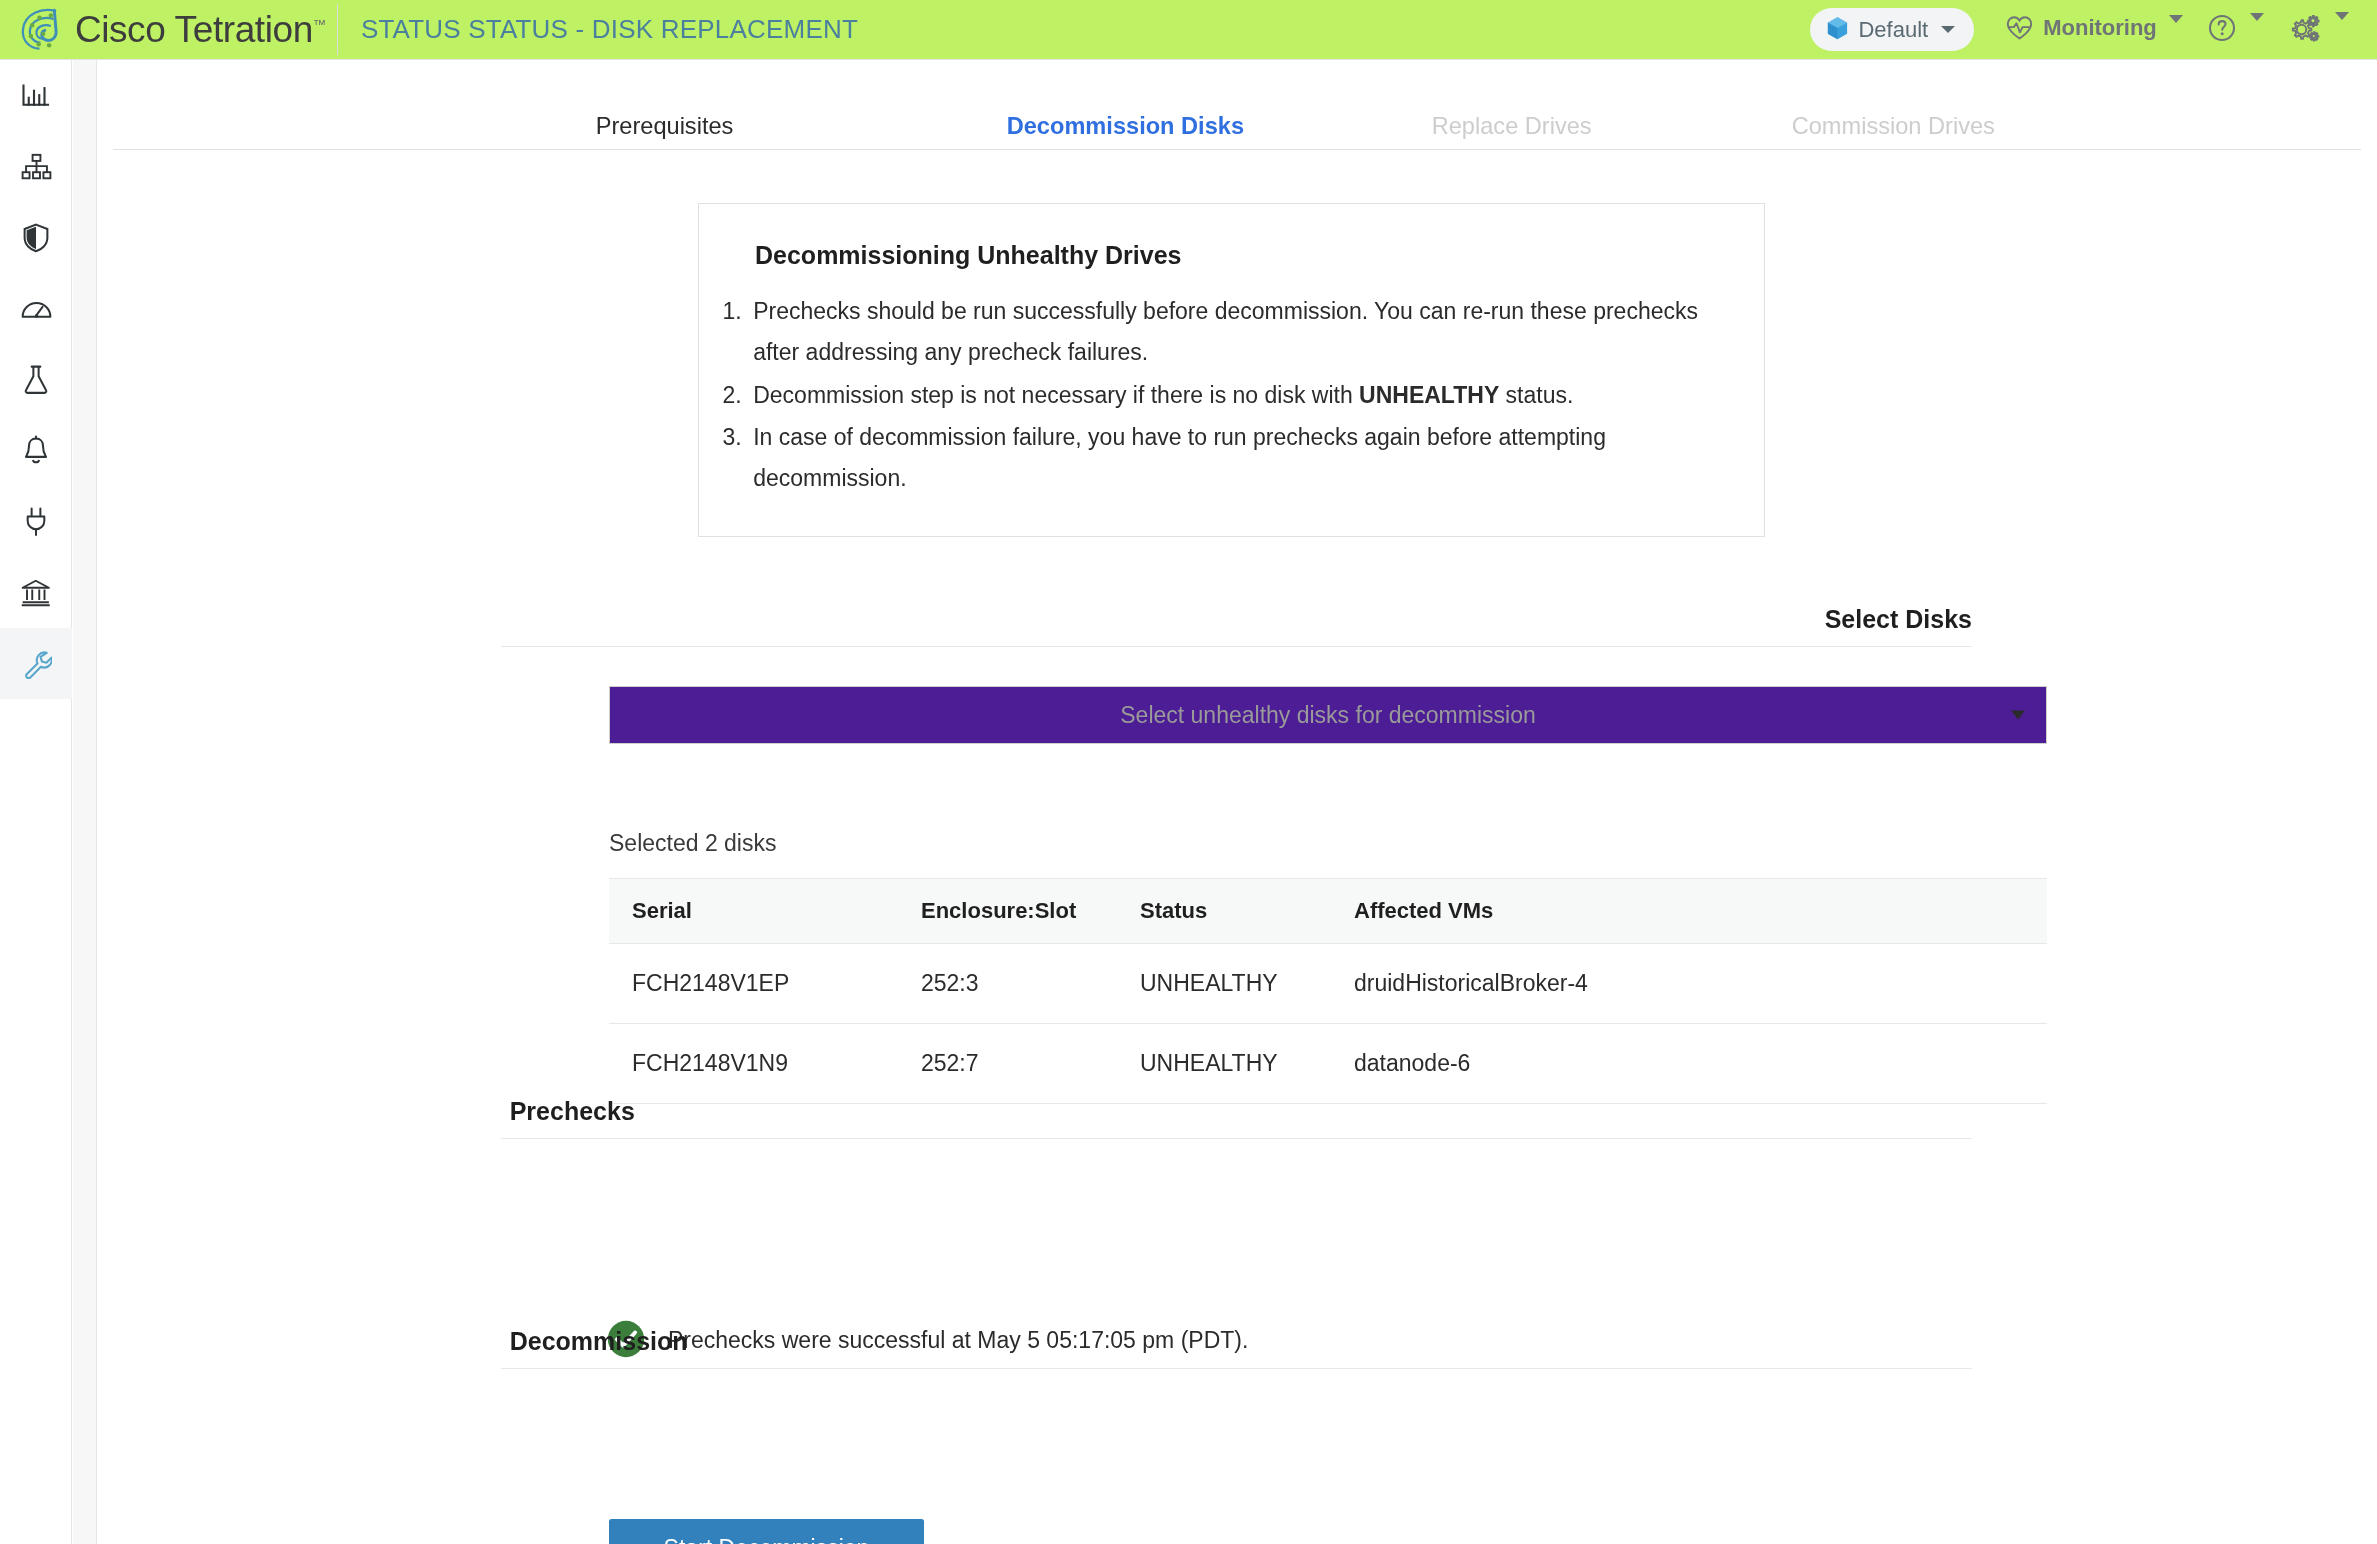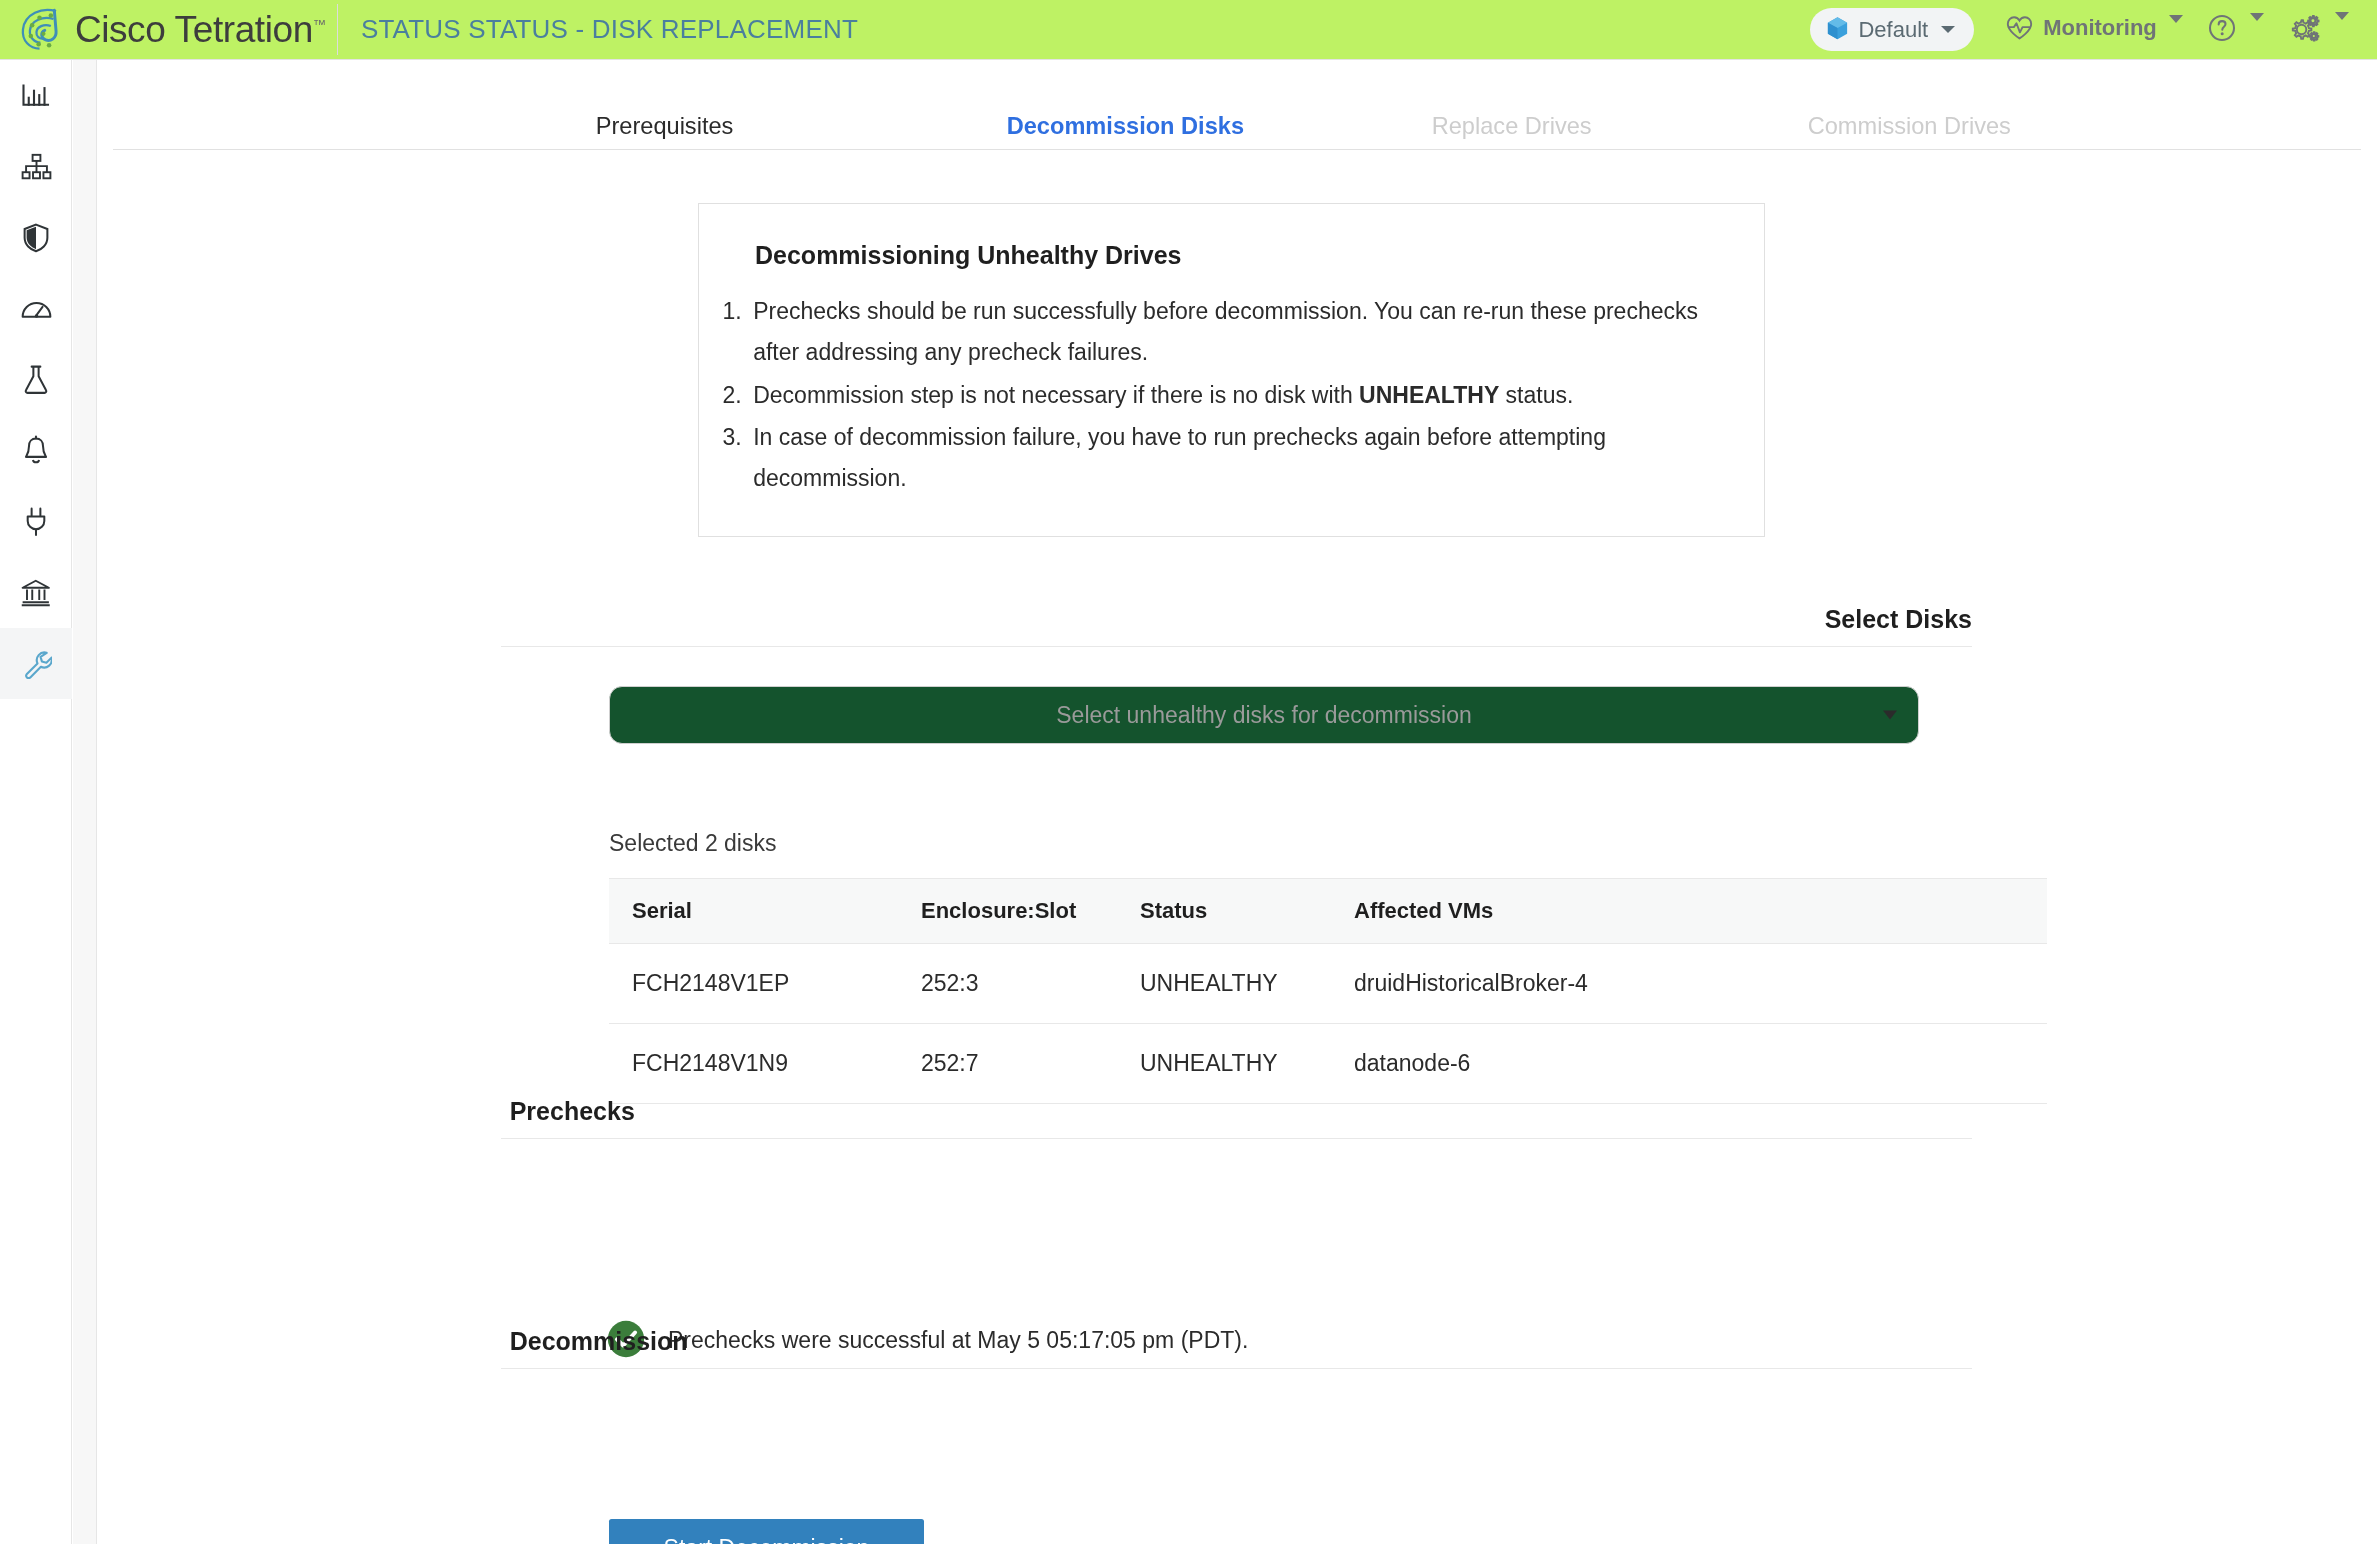--- a/index.html
+++ b/index.html
@@ -146,21 +146,21 @@
     position: absolute;
     top: 66px;
     transform: translateY(-50%);
     font-size: 23.6px;
     white-space: nowrap;
     cursor: pointer;
   }
   .tab-1 { left: 483px; color: #2b2b2b; }
   .tab-2 { left: 894px; color: #2f6fe0; font-weight: bold; }
   .tab-3 { left: 1319px; color: #cdcdcd; }
-  .tab-4 { left: 1679px; color: #cdcdcd; margin-left: 16px; }
+  .tab-4 { left: 1679px; color: #cdcdcd; }
 
   
   .info-card {
     position: absolute;
     top: 143px;
     left: 601px;
     width: 1067px;
     min-height: 311px;
     border: 0.9px solid #e0e0e0;
     background: #ffffff;
@@ -200,25 +200,25 @@
 
   .sec-select { top: 545px; text-align: right; }
   .sec-prechecks { top: 1037px; }
   .sec-decomm { top: 1267px; }
 
   
   .dropdown {
     position: absolute;
     top: 626px;
     left: 512px;
-    width: 1310px;
+    width: 1438px;
     height: 58px;
     border: 0.9px solid #cfcfcf;
-    border-radius: 13px;
-    background: #14532d;
+    border-radius: 1px;
+    background: #4c1d95;
     display: flex;
     align-items: center;
     justify-content: center;
     cursor: pointer;
   }
   .dropdown-text { font-size: 23px; color: #9a9a9a; }
   .dropdown-caret {
     position: absolute;
     right: 21px; top: 50%;
     transform: translateY(-50%);

